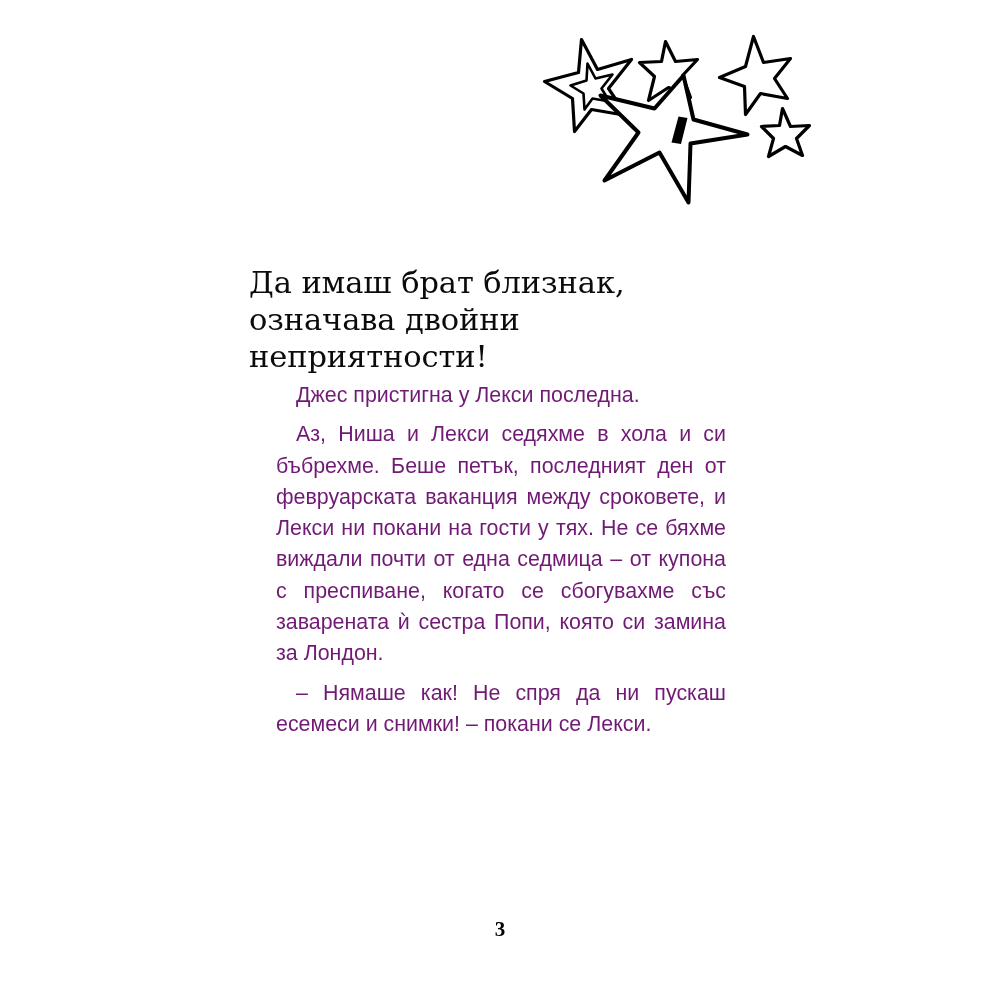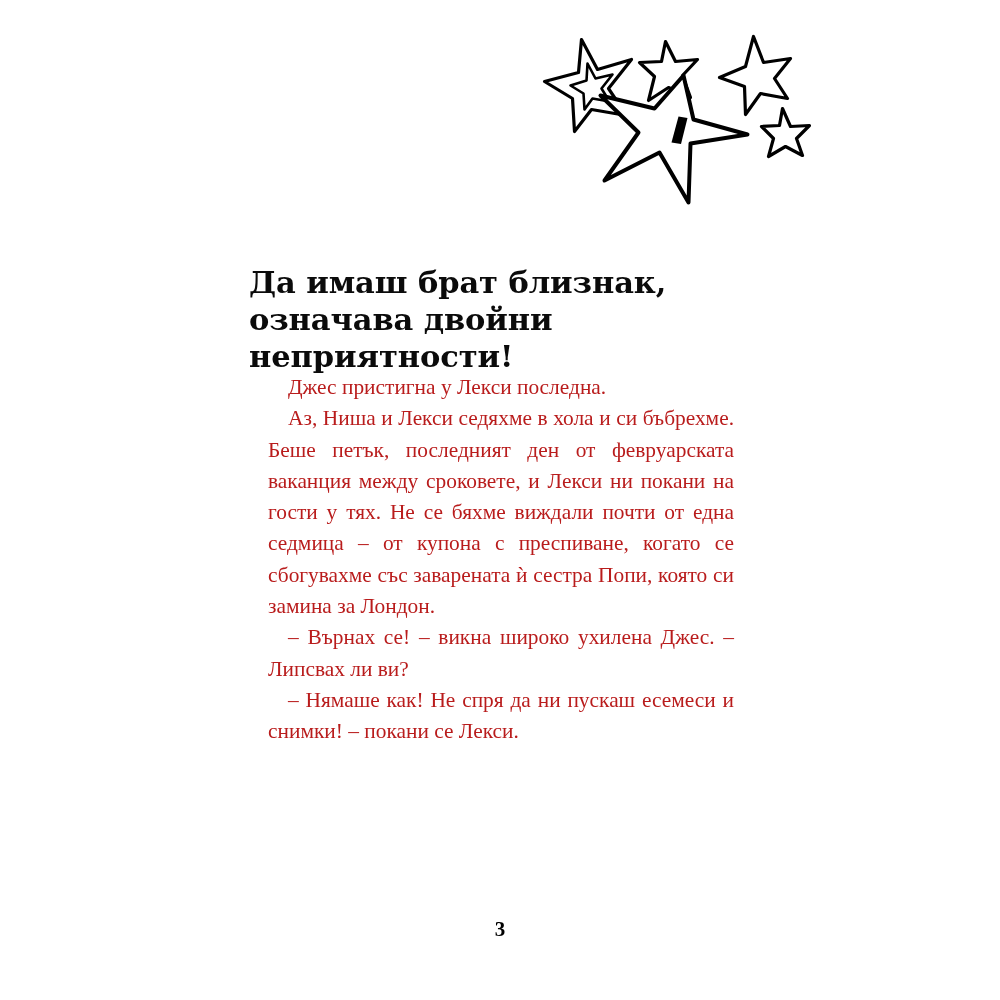--- a/index.html
+++ b/index.html
@@ -37,44 +37,44 @@
     height: 200px;
   }
 
   
   .chapter-title {
     position: absolute;
     left: 249px;
     top: 244px;
     width: 470px;
     font-family: "DejaVu Serif", "Liberation Serif", serif;
-    font-weight: bold;
+    font-weight: normal;
     font-size: 30.5px;
     line-height: 37px;
     letter-spacing: -0.1px;
     color: #0b0b0b;
     white-space: pre-line;
   }
 
   
   .body-text {
     position: absolute;
     left: 268px;
     top: 372px;
     width: 466px;
   }
   .para {
-    margin: 0;
-    font-family: Liberation Serif, serif;
+    margin: 8px;
+    font-family: Liberation Sans, sans-serif;
     font-size: 21.4px;
     line-height: 31.3px;
     text-align: justify;
     text-justify: inter-word;
     text-indent: 20px;
-    color: #b91c1c;
+    color: #701a75;
     hyphens: manual;
   }
   .para.last-line-natural {
     text-align-last: left;
   }
 
   
   .page-number {
     position: absolute;
     left: 0;
@@ -115,19 +115,18 @@
     </svg>
   </div>
 
   <h1 class="chapter-title">Да имаш брат близнак,
 означава двойни
 неприятности!</h1>
 
   <div class="body-text">
     <p class="para last-line-natural">Джес пристигна у Лекси последна.</p>
     <p class="para last-line-natural">Аз, Ниша и Лекси седяхме в хола и си бъбрехме. Беше петък, последният ден от февруарската ваканция между сроковете, и Лекси ни покани на гости у тях. Не се бяхме виждали почти от една седмица – от купона с преспиване, когато се сбогувахме със заварената ѝ сестра Попи, която си замина за Лондон.</p>
-    <p class="para last-line-natural">– Върнах се! – викна широко ухилена Джес. – Липсвах ли ви?</p>
     <p class="para last-line-natural">– Нямаше как! Не спря да ни пускаш есемеси и снимки! – покани се Лекси.</p>
   </div>
 
   <div class="page-number">3</div>
 
 </div>
 
 </body></html>

